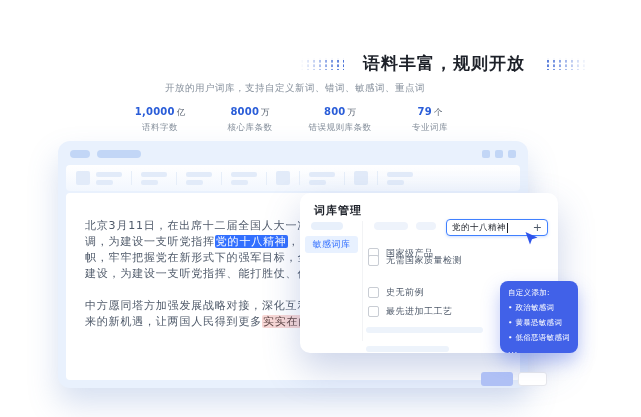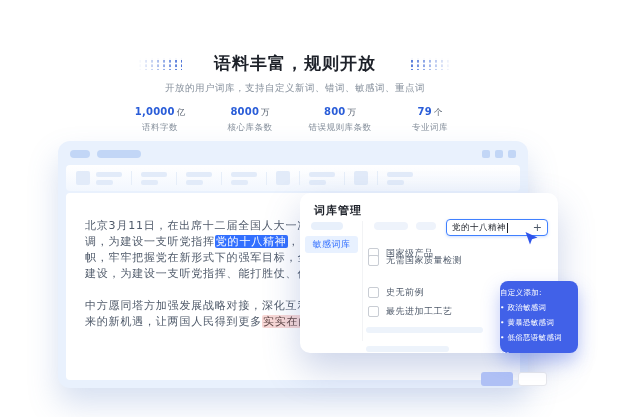--- a/index.html
+++ b/index.html
@@ -1,21 +1,21 @@
 <!DOCTYPE html>
 <html><head>
 <meta charset="utf-8">
 <style>
   html,body{margin:0;padding:0;background:#fff;}
   .canvas{position:relative;width:641px;height:417px;background:#ffffff;overflow:hidden;
           font-family:"DejaVu Sans","Liberation Sans",sans-serif;}
 
   
   .header{position:absolute;top:52px;left:0;width:590px;}
-  .title-row{display:flex;align-items:center;justify-content:center;gap:32px;}
+  .title-row{display:flex;align-items:center;justify-content:flex-end;gap:19px;}
   .title{font-size:17px;font-weight:700;color:#1D2129;letter-spacing:1px;}
   .dots{position:relative;width:46px;height:12px;
         background-image:radial-gradient(circle,#4D74D8 1.2px,transparent 1.5px);
         background-size:6px 4.5px;background-position:1px 1px;}
   .dots-left::after{content:"";position:absolute;inset:0;
         background:linear-gradient(to left,rgba(255,255,255,0),#ffffff 95%);}
   .dots-right::after{content:"";position:absolute;inset:0;
         background:linear-gradient(to right,rgba(255,255,255,0),#ffffff 95%);}
   .subtitle{margin-top:7px;text-align:center;font-size:9.5px;color:#86909C;letter-spacing:.5px;}
 
@@ -73,21 +73,21 @@
   .cb-box{width:11px;height:11px;border:1px solid #C9CDD4;border-radius:2px;background:#fff;box-sizing:border-box;flex:none;}
   .cb-label{margin-left:7px;font-size:9px;color:#4E5969;letter-spacing:.5px;white-space:nowrap;}
   .m-ph1{position:absolute;left:66px;top:134px;width:117px;height:6px;border-radius:3px;background:#EDF3FB;}
   .m-ph2{position:absolute;left:66px;top:153px;width:83px;height:6px;border-radius:3px;background:#EDF3FB;}
   .btn-primary{position:absolute;left:181px;top:179px;width:32px;height:14px;border-radius:3px;background:#AFC0F5;}
   .btn-secondary{position:absolute;left:218px;top:179px;width:29px;height:14px;border-radius:3px;
                  background:#fff;border:1px solid #E5E6EB;box-sizing:border-box;}
 
   
   .tooltip{position:absolute;left:500px;top:281px;width:78px;height:72px;background:#4161E8;
-           border-radius:8px;box-shadow:0 8px 18px rgba(65,97,232,.35);padding:7px 0;
+           border-radius:8px;box-shadow:0 8px 18px rgba(65,97,232,.35);padding:7px 8px;
            box-sizing:border-box;z-index:5;}
   .tt-title{font-size:7.5px;color:#fff;letter-spacing:.3px;}
   .tt-item{font-size:7.5px;color:#fff;margin-top:5px;white-space:nowrap;letter-spacing:.3px;}
   .tt-item::before{content:"• ";}
   .tt-more{font-size:7.5px;color:#fff;margin-top:3px;letter-spacing:1px;}
 
   .cursor{position:absolute;left:524px;top:231px;z-index:9;}
 </style>
 </head>
 <body>

